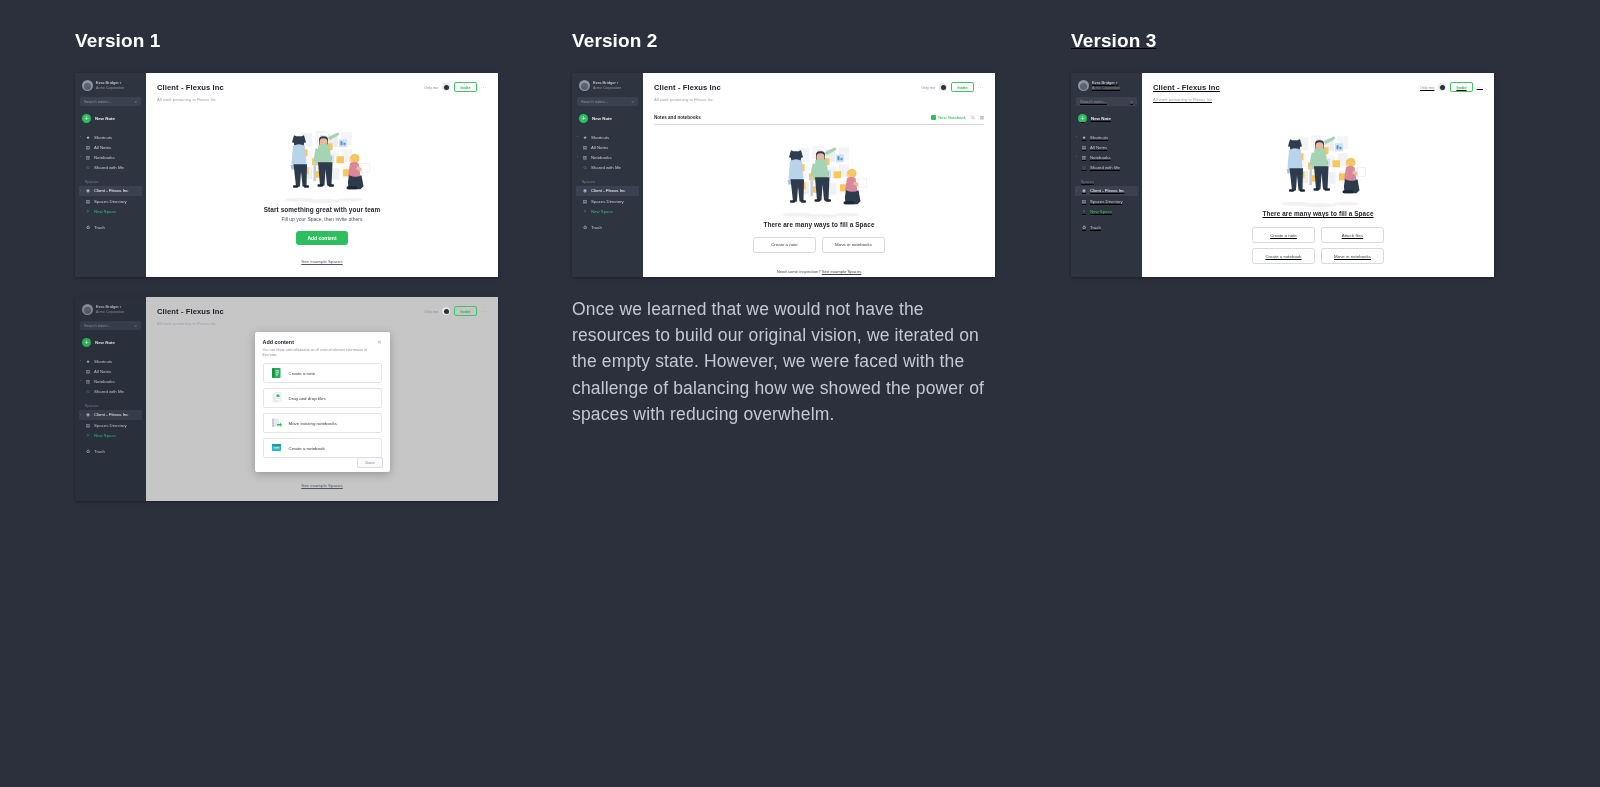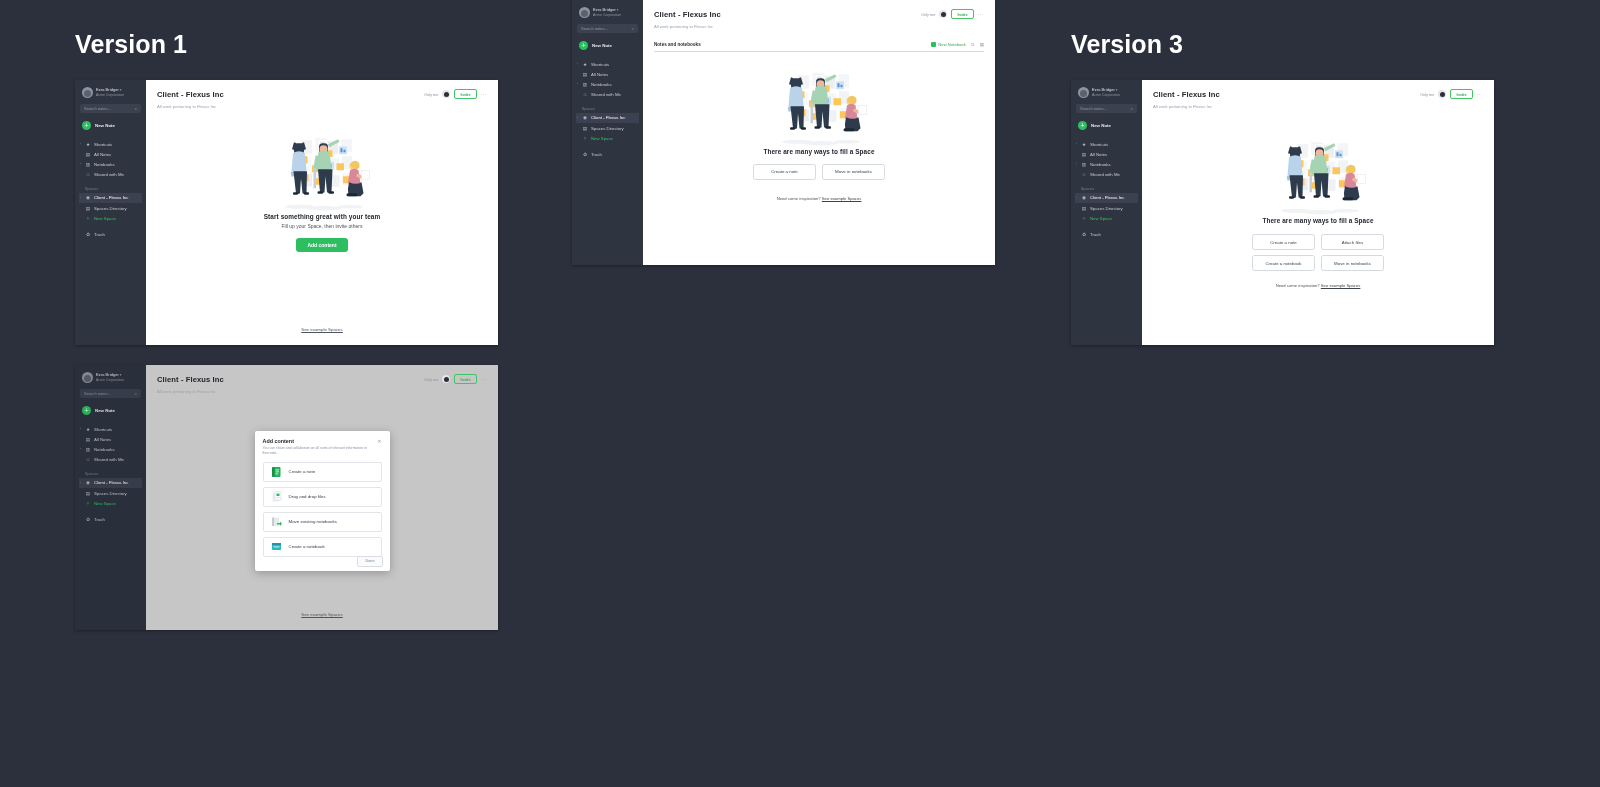--- a/index.html
+++ b/index.html
@@ -7,45 +7,45 @@
     width: 1600px; height: 787px;
     background: #2b303c;
     font-family: "Liberation Sans", sans-serif;
     overflow: hidden;
   }
   .page { position: relative; width: 1600px; height: 787px; }
 
   .col { position: absolute; top: 0; width: 470px; }
   .col-1 { left: 75px; }
   .col-2 { left: 572px; }
-  .col-3 { left: 1071px; }
+  .col-3 { left: 1071px; text-decoration: underline; }
 
   .version-title {
     color: #ffffff;
-    font-size: 25px;
+    font-size: 19px;
     font-weight: bold;
     letter-spacing: 0.1px;
     margin-top: 30px;
     margin-bottom: 21px;
   }
 
   .caption {
     color: #c3c8d2;
     font-size: 17.5px;
     line-height: 26.2px;
     letter-spacing: 0.15px;
     margin-top: 19px;
     width: 425px;
   }
 
   
   .shot {
     position: relative;
     width: 423px;
-    height: 265px;
+    height: 204px;
     background: #bef264;
     overflow: hidden;
     display: flex;
     box-shadow: 0 1px 3px rgba(0,0,0,0.35);
   }
 
   .sidebar {
     width: 71px; flex: 0 0 71px;
     background: #2e3440;
     padding: 5px 4px 0 4px;
@@ -474,20 +474,21 @@
           </div>
         </div>
 
         <div class="e-link">See example Spaces</div>
       </div>
     </div>
 
   </div>
 
   <div class="col col-2">
+    <div class="version-title">Version 2</div>
 
     <div class="shot">
       <div class="sidebar">
         <div class="sb-user">
           <div class="sb-avatar"></div>
           <div class="sb-user-text">
             <div class="sb-user-name"><span>Ezra Bridger</span><span class="sb-caret">▾</span></div>
             <div class="sb-user-org">Acme Corporation</div>
           </div>
         </div>
@@ -633,20 +634,21 @@
             <div class="gbtn">Create a note</div>
             <div class="gbtn">Move in notebooks</div>
           </div>
           <div class="e-inline-link">
             <span>Need some inspiration? </span><u>See example Spaces</u>
           </div>
         </div>
       </div>
     </div>
 
+    <div class="caption">Once we learned that we would not have the resources to build our original vision, we iterated on the empty state. However, we were faced with the challenge of balancing how we showed the power of spaces with reducing overwhelm.</div>
   </div>
 
   <div class="col col-3">
     <div class="version-title">Version 3</div>
 
     <div class="shot">
       <div class="sidebar">
         <div class="sb-user">
           <div class="sb-avatar"></div>
           <div class="sb-user-text">

